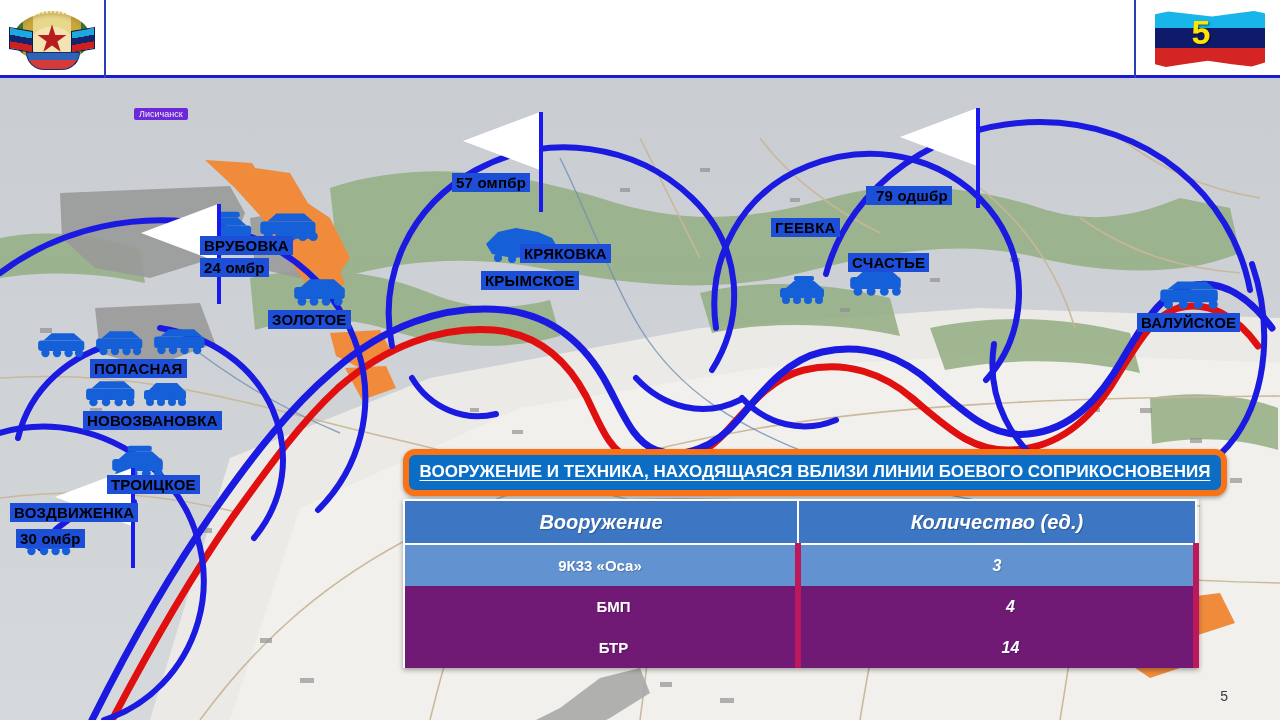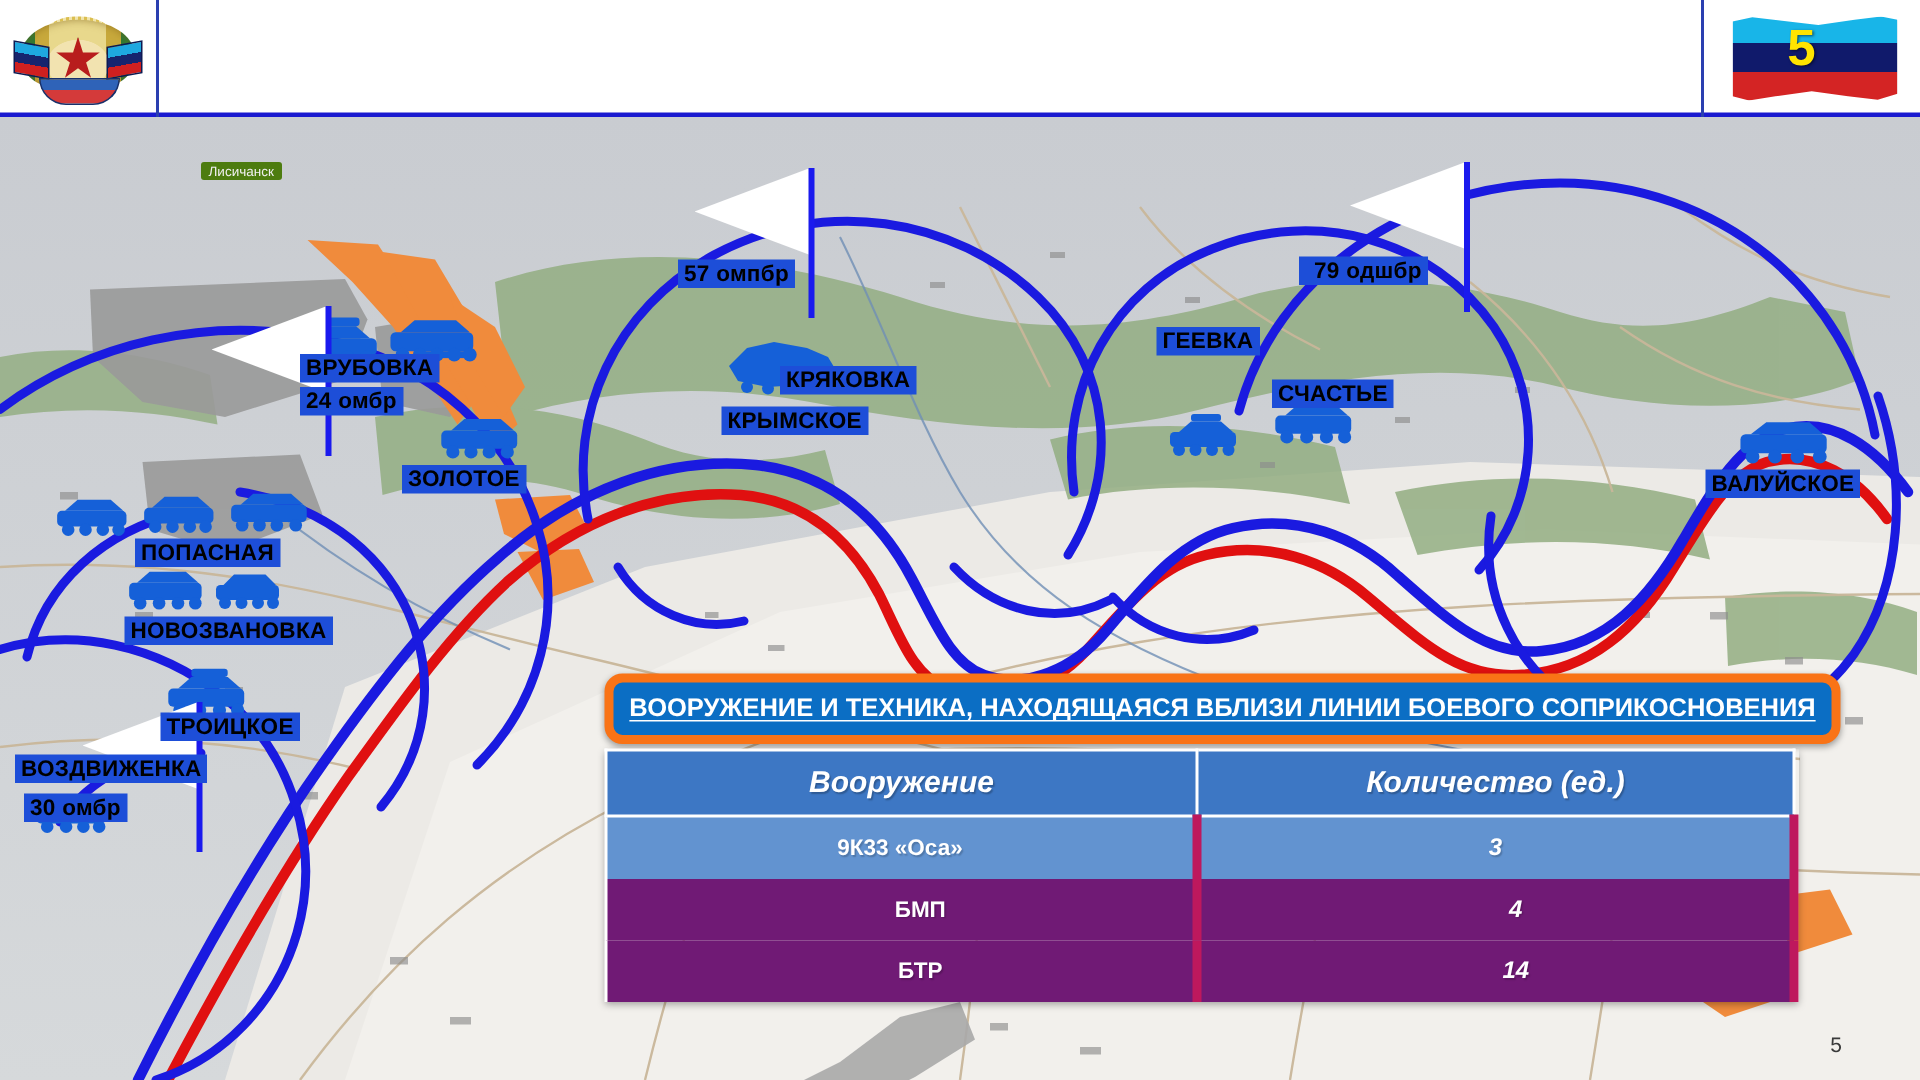--- a/index.html
+++ b/index.html
@@ -97,21 +97,21 @@
     background:#1d4ed8;
     color:#000;
     font-weight:bold;
     font-size:15px;
     padding:1px 4px;
     white-space:nowrap;
     line-height:17px;
     letter-spacing:.2px;
   }
   .citylbl{
-    position:absolute;background:#4d7c0f;color:#efefef;
+    position:absolute;background:#6d28d9;color:#efefef;
     font-size:9px;padding:1px 5px;border-radius:2px;white-space:nowrap;
   }
 
   
   .pennant{position:absolute;}
   .pennant .pole{position:absolute;right:0;top:0;width:4px;height:100%;background:#1a1aee;}
   .pennant .tri{
     position:absolute;left:0;top:0;width:calc(100% - 3px);height:58%;
     background:#fff;
     clip-path:polygon(0 50%,100% 0,100% 100%);
@@ -504,21 +504,21 @@
     <div class="lbl" style="left:90px;top:281px;">ПОПАСНАЯ</div>
     <div class="lbl" style="left:83px;top:333px;">НОВОЗВАНОВКА</div>
     <div class="lbl" style="left:107px;top:397px;">ТРОИЦКОЕ</div>
     <div class="lbl" style="left:10px;top:425px;">ВОЗДВИЖЕНКА</div>
     <div class="lbl" style="left:16px;top:451px;">30 омбр</div>
     <div class="lbl" style="left:452px;top:95px;">57 омпбр</div>
     <div class="lbl" style="left:520px;top:166px;">КРЯКОВКА</div>
     <div class="lbl" style="left:481px;top:193px;">КРЫМСКОЕ</div>
     <div class="lbl" style="left:771px;top:140px;">ГЕЕВКА</div>
     <div class="lbl" style="left:848px;top:175px;">СЧАСТЬЕ</div>
-    <div class="lbl" style="left:866px;top:93px;padding-left:10px;">79 одшбр</div>
+    <div class="lbl" style="left:866px;top:108px;padding-left:10px;">79 одшбр</div>
     <div class="lbl" style="left:1137px;top:235px;">ВАЛУЙСКОЕ</div>
 
     <div class="tbl-wrap">
       <div class="tbl-title">ВООРУЖЕНИЕ И ТЕХНИКА, НАХОДЯЩАЯСЯ ВБЛИЗИ ЛИНИИ БОЕВОГО СОПРИКОСНОВЕНИЯ</div>
 
       <table class="data">
         <thead>
           <tr>
             <th style="width:390px;">Вооружение</th>
             <th style="width:394px;margin-top:27px;">Количество (ед.)</th>

